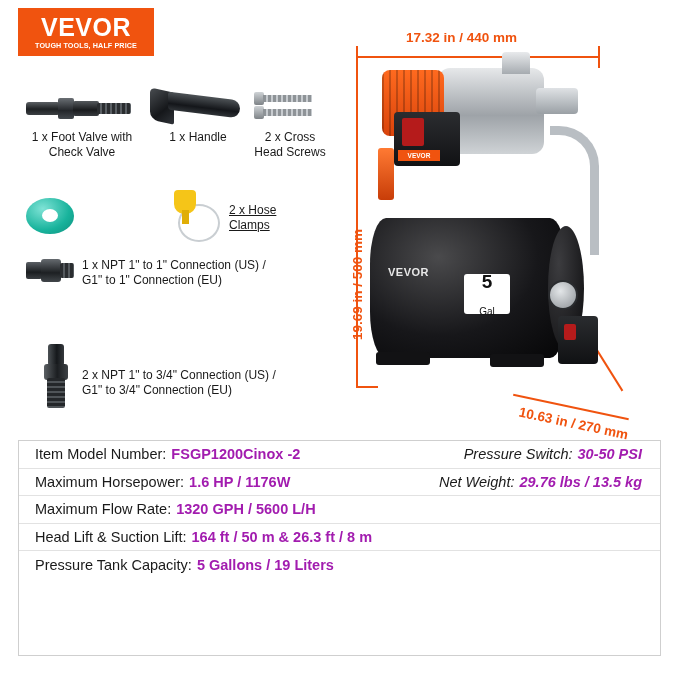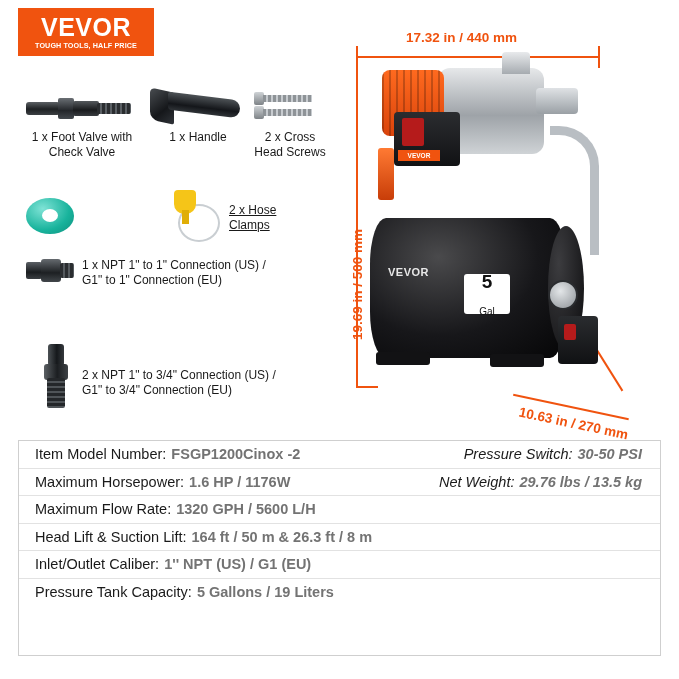--- a/index.html
+++ b/index.html
@@ -456,21 +456,21 @@
     align-items: baseline;
     gap: 5px;
     white-space: nowrap;
   }
   .spec-cell.right {
     margin-left: auto;
     padding-right: 2px;
     font-style: italic;
   }
   .spec-key { color: #1a1a1a; }
-  .spec-val { color: #737373; font-weight: bold; }
+  .spec-val { color: #a21caf; font-weight: bold; }
 </style>
 </head>
 <body>
 
 <div class="page">
 
   <div class="logo">
     <div class="logo-word">VEVOR</div>
     <div class="logo-tag">TOUGH TOOLS, HALF PRICE</div>
   </div>
@@ -599,26 +599,20 @@
       </div>
     </div>
 
     <div class="spec-row">
       <div class="spec-cell">
         <span class="spec-key">Head Lift &amp; Suction Lift:</span>
         <span class="spec-val">164 ft / 50 m &amp; 26.3 ft / 8 m</span>
       </div>
     </div>
 
-    <div class="spec-row">
-      <div class="spec-cell">
-        <span class="spec-key">Inlet/Outlet Caliber:</span>
-        <span class="spec-val">1'' NPT (US) / G1 (EU)</span>
-      </div>
-    </div>
 
     <div class="spec-row">
       <div class="spec-cell">
         <span class="spec-key">Pressure Tank Capacity:</span>
         <span class="spec-val">5 Gallons / 19 Liters</span>
       </div>
     </div>
 
 
   </div>

